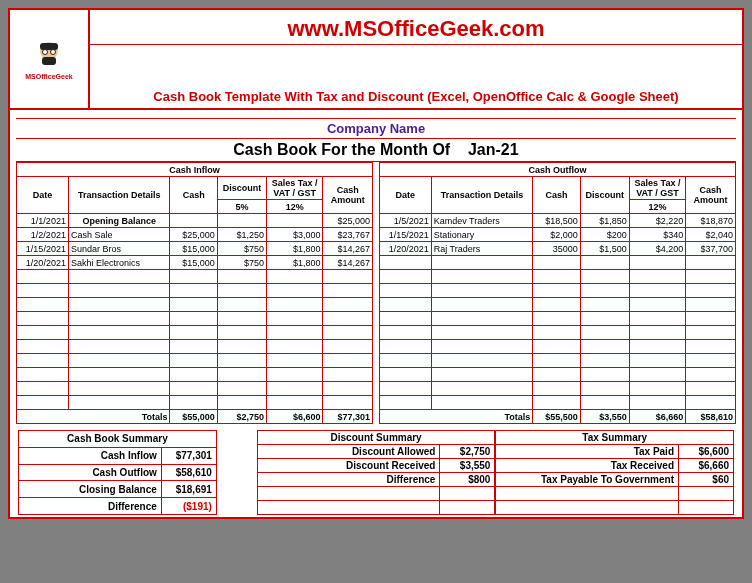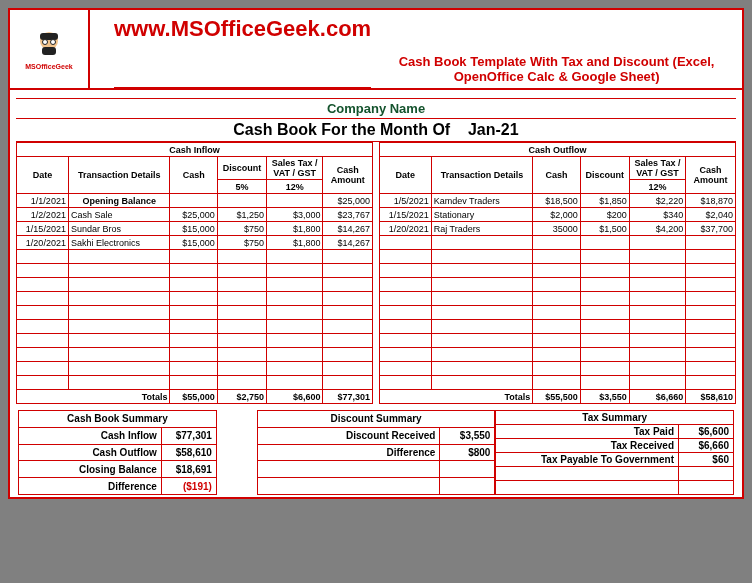--- a/index.html
+++ b/index.html
@@ -2,24 +2,24 @@
 <html><head>
 <meta charset="utf-8">
 <style>
 * { box-sizing: border-box; margin: 0; padding: 0; }
 body { background: #808080; font-family: Arial, sans-serif; padding: 8px; width: 752px; }
 .sheet { background: #fff; border: 2px solid #d00000; }
 .header-row { display: flex; border-bottom: 2px solid #d00000; }
 .logo-cell { width: 80px; border-right: 2px solid #d00000; display: flex; flex-direction: column; align-items: center; justify-content: center; padding: 4px; }
 .logo-img { width: 32px; height: 32px; }
 .logo-text { font-size: 7px; color: #d00000; font-weight: bold; margin-top: 2px; }
-.title-cell { flex: 1; display: flex; flex-direction: row; padding-left: 24px; }
+.title-cell { flex: 1; display: flex; flex-direction: column; }
 .site-title { color: #d00000; font-size: 22px; font-weight: bold; text-align: center; padding: 6px 0 2px; border-bottom: 1px solid #d00000; }
 .sub-title { color: #d00000; font-size: 13px; font-weight: bold; text-align: center; padding: 4px 0; margin-top: 40px; }
-.company-row { text-align: center; color: #14532d; font-size: 13px; font-weight: bold; padding: 2px 0; border-top: 1px solid #d00000; border-bottom: 1px solid #d00000; margin-top: 8px; }
+.company-row { text-align: center; color: #4c1d95; font-size: 13px; font-weight: bold; padding: 2px 0; border-top: 1px solid #d00000; border-bottom: 1px solid #d00000; margin-top: 8px; }
 .month-row { text-align: center; font-size: 16px; font-weight: bold; padding: 2px 0; border-bottom: 1px solid #d00000; }
 .main-table { width: 100%; border-collapse: collapse; }
 .main-table th, .main-table td { border: 1px solid #d00000; font-size: 9px; padding: 1px 2px; height: 14px; }
 .main-table th { font-weight: bold; text-align: center; }
 .main-table td { font-weight: normal; }
 .section-header { font-weight: bold; text-align: center; }
 .right { text-align: right; }
 .gap-col { border-top: none !important; border-bottom: none !important; background: #fff; }
 .totals-row td { font-weight: bold; }
 .summary-wrap { display: flex; padding: 6px 2px 2px; }
@@ -342,20 +342,24 @@
           </tbody>
       </table>
       <table class="summary-block" style="width:240px;margin-left:40px">
         <tbody>
             <tr>
               <th colspan="2">Discount Summary</th>
             </tr>
         </tbody>
           <tbody id="discount-summary-body">
             <tr>
+              <td class="right">Discount Allowed</td>
+              <td class="right " style="width:55px">$2,750</td>
+            </tr>
+            <tr>
               <td class="right">Discount Received</td>
               <td class="right " style="width:55px">$3,550</td>
             </tr>
             <tr>
               <td class="right">Difference</td>
               <td class="right " style="width:55px">$800</td>
             </tr>
             <tr>
               <td>&nbsp;</td>
               <td></td>

